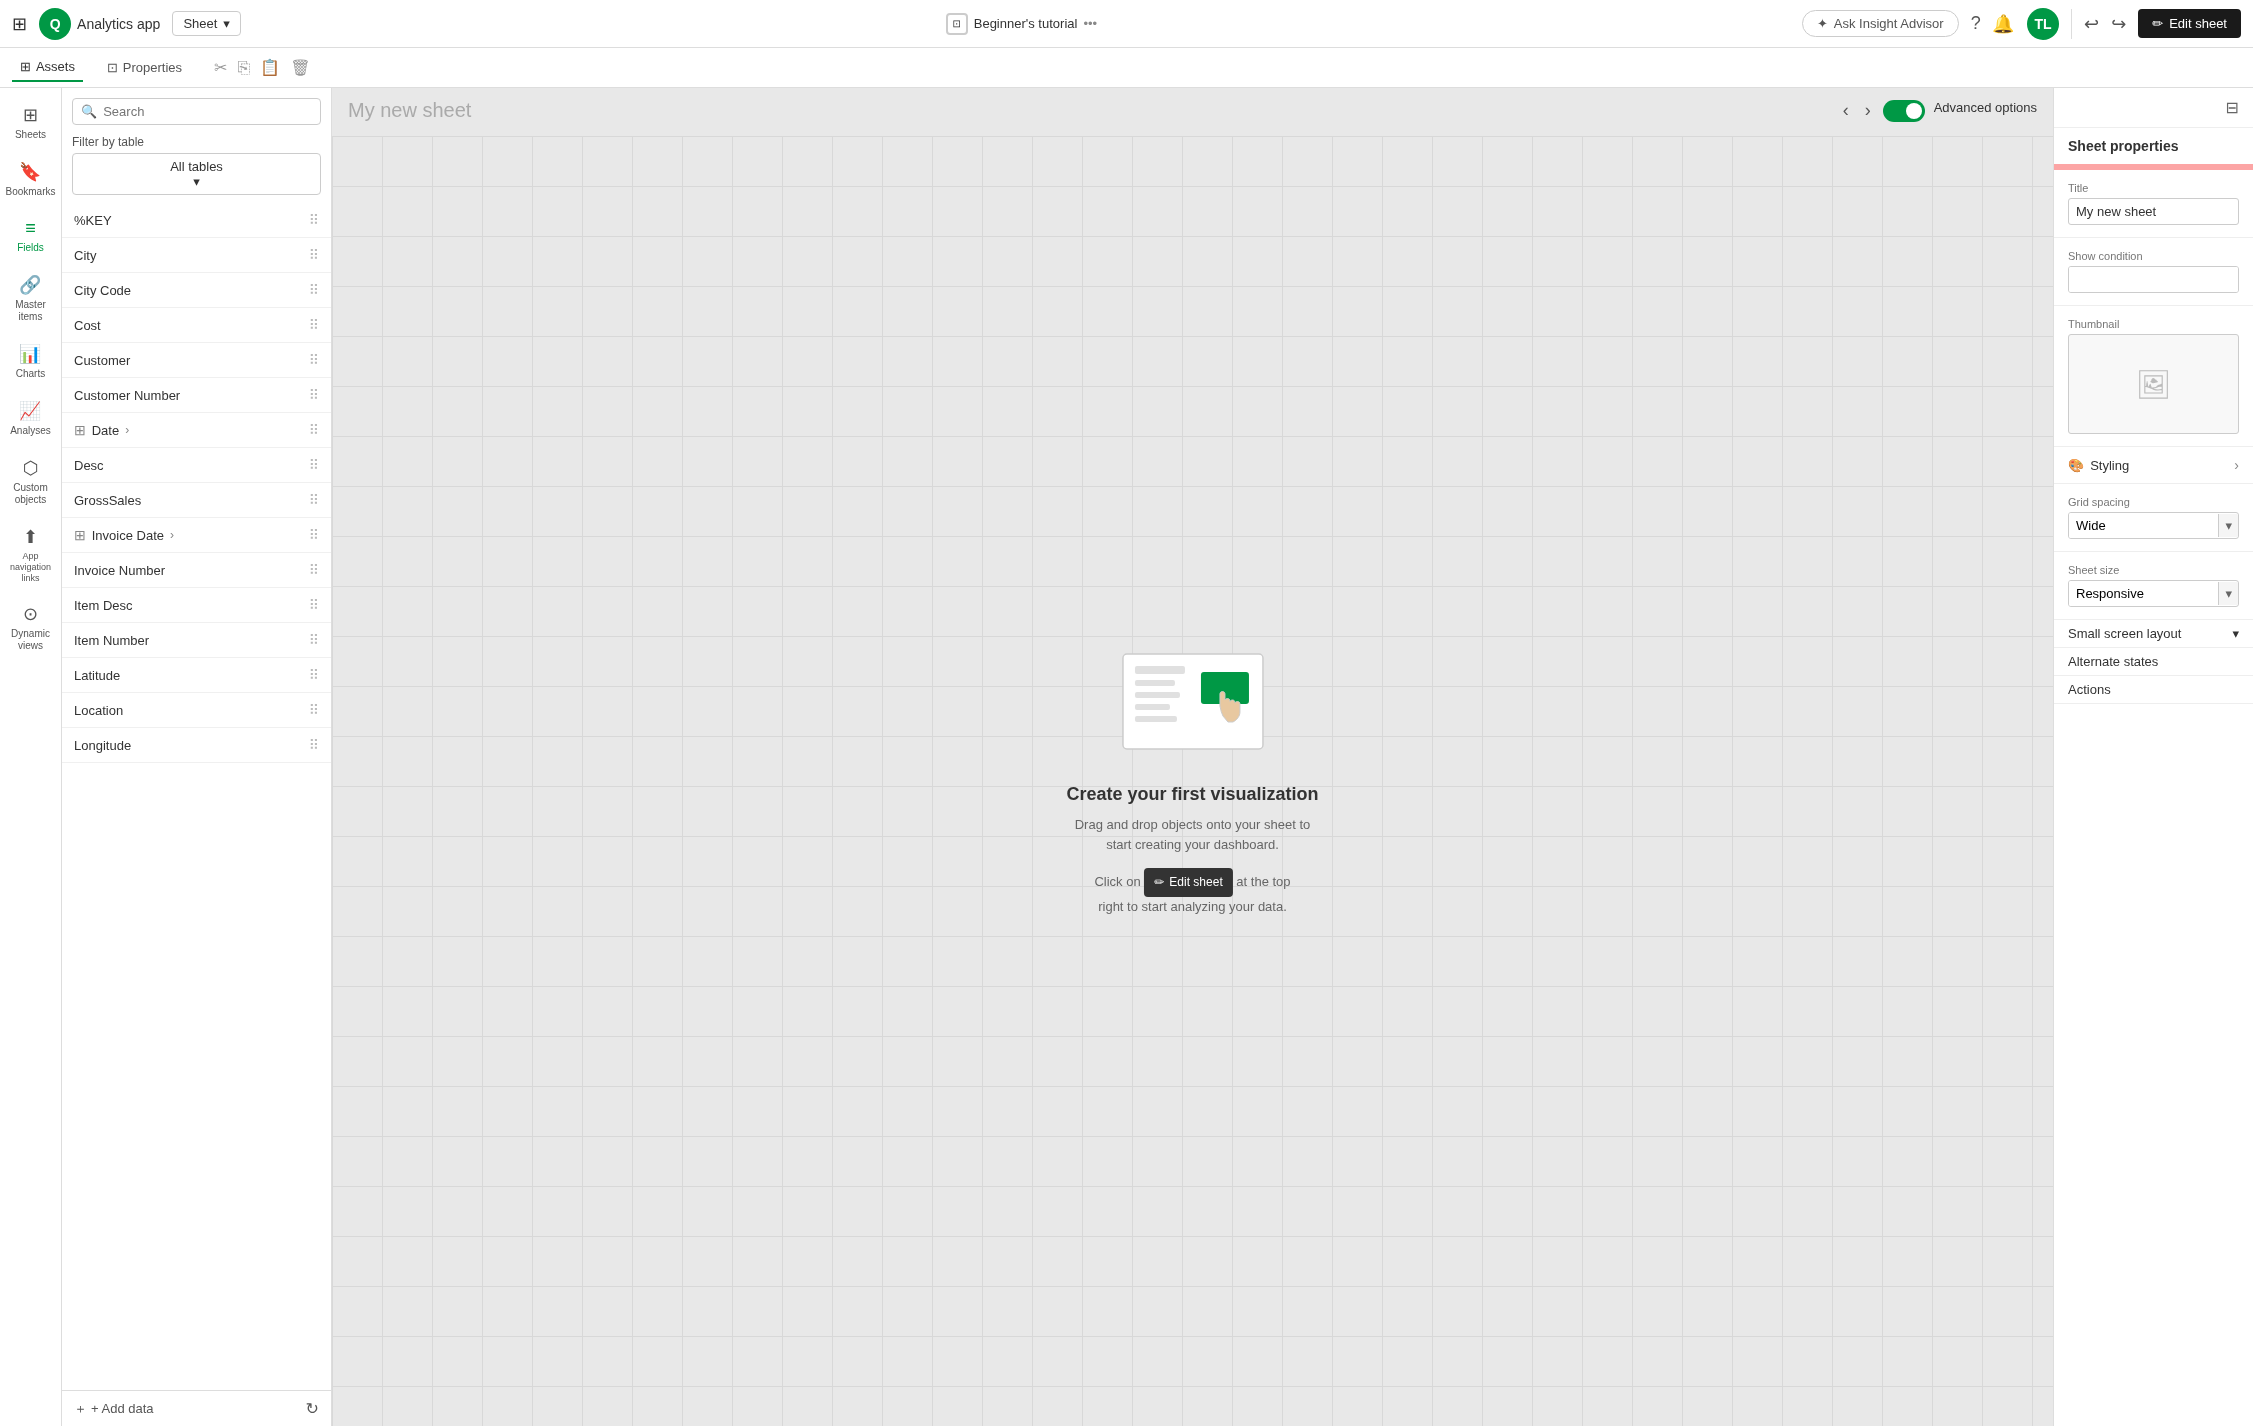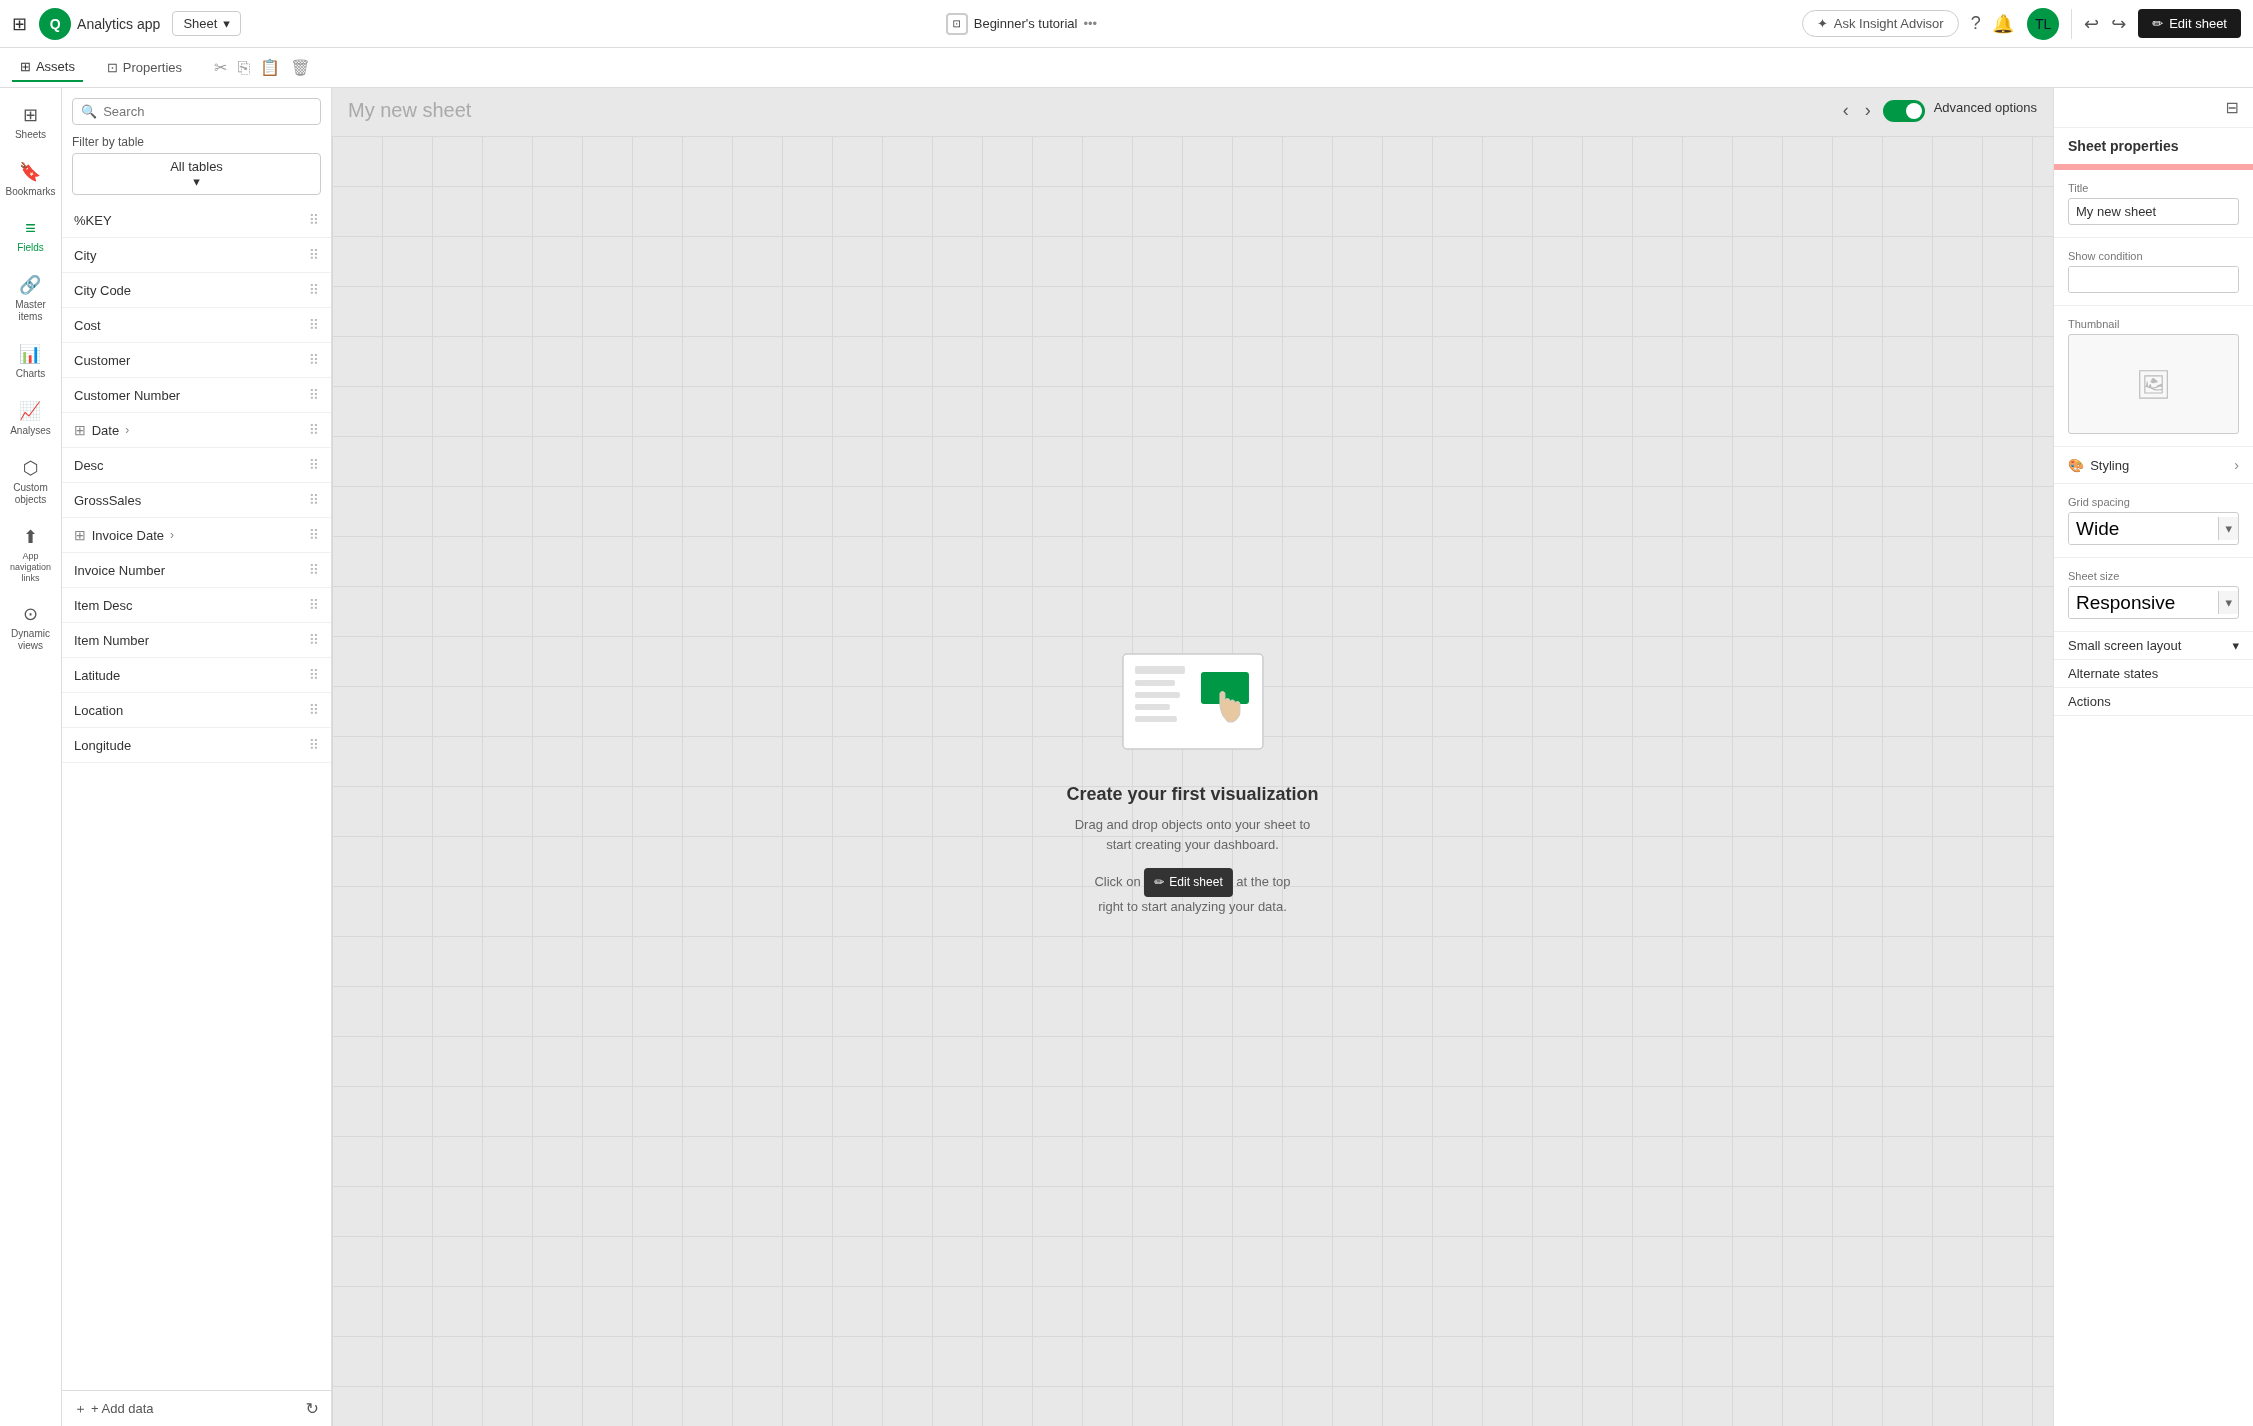--- a/index.html
+++ b/index.html
@@ -48,21 +48,21 @@
     }
     .insight-btn {
       display: flex; align-items: center; gap: 6px;
       border: 1px solid #ccc; border-radius: 20px; padding: 5px 14px;
       font-size: 13px; color: #555; cursor: pointer; background: #fff;
     }
     .icon-btn { cursor: pointer; color: #555; font-size: 18px; }
     .avatar {
       width: 32px; height: 32px; background: #009845; border-radius: 50%;
       display: flex; align-items: center; justify-content: center;
-      color: #0f172a; font-size: 14px; font-weight: normal;
+      color: #ffffff; font-size: 14px; font-weight: bold;
     }
     .edit-sheet-btn {
       background: #1a1a1a; color: #fff; border: none; border-radius: 4px;
       padding: 7px 14px; cursor: pointer; display: flex; align-items: center; gap: 6px;
       font-size: 13px;
     }
 
     
     .second-bar {
       height: 40px; background: #fff; border-bottom: 1px solid #ddd;
@@ -220,21 +220,21 @@
       display: flex; align-items: center; justify-content: space-between;
       padding: 10px 14px; cursor: pointer; border-bottom: 1px solid #eee;
     }
     .prop-section-title { font-size: 13px; font-weight: 500; color: #333; }
     .chevron-right { color: #888; font-size: 14px; }
     .prop-select-row {
       display: flex; align-items: center;
       border: 1px solid #ccc; border-radius: 3px; overflow: hidden;
     }
     .prop-select-row select {
-      flex: 1; border: none; padding: 5px 7px; font-size: 19px; outline: none;
+      flex: 1; border: none; padding: 5px 7px; font-size: 13px; outline: none;
       background: #fff; appearance: none;
     }
     .select-arrow { padding: 4px 6px; background: #f5f5f5; border-left: 1px solid #ccc; color: #666; }
     .right-panel-top {
       padding: 10px 14px; display: flex; justify-content: flex-end;
       border-bottom: 1px solid #eee;
     }
     .panel-collapse-icon { color: #666; font-size: 16px; cursor: pointer; }
     .prop-plain-text { font-size: 13px; color: #333; padding: 6px 14px; border-bottom: 1px solid #eee; cursor: pointer; }
   </style>

